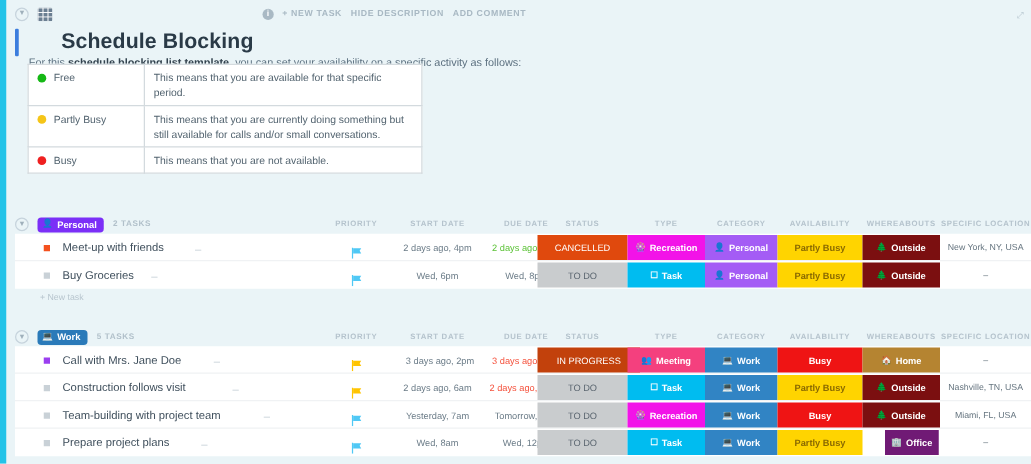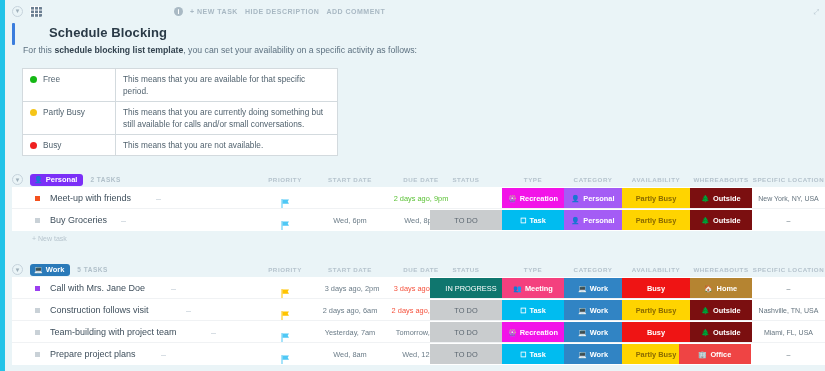--- a/index.html
+++ b/index.html
@@ -30,21 +30,21 @@
   }
   .list-icon {
     width: 12px; height: 11px; background: #6b7f92; border-radius: 1.5px;
     position: relative; flex: 0 0 auto;
     background-image:
       linear-gradient(to right, #fff 1px, transparent 1px),
       linear-gradient(to bottom, #fff 1px, transparent 1px);
     background-size: 4px 3.6px;
   }
   .page-title {
-    font-size: 13px; font-weight: bold; color: #2a3a47; letter-spacing: .1px; margin-top: 43px;
+    font-size: 17px; font-weight: bold; color: #2a3a47; letter-spacing: .1px; margin-top: 43px;
   }
   .info-dot {
     width: 9px; height: 9px; border-radius: 50%; background: #a9b9c4;
     color: #fff; font-size: 7px; line-height: 9px; text-align: center;
     font-weight: bold; flex: 0 0 auto;
   }
   .topbar-action {
     font-size: 7px; color: #a8b8c3; letter-spacing: .5px; font-weight: bold;
     white-space: nowrap;
   }
@@ -62,21 +62,21 @@
   }
   .desc-text {
     position: absolute; left: 11px; top: 3px; font-size: 8.7px; color: #5d7180; margin-top: 19px;
   }
   .desc-text b { color: #33434f; }
 
   
   .legend {
     position: absolute; left: 10px; top: 28px;
     border-collapse: collapse; background: #fff;
-    table-layout: fixed; width: 315px; margin-top: 17px;
+    table-layout: fixed; width: 315px;
   }
   .legend td {
     border: 1px solid #d3dade; padding: 4px 7px;
     font-size: 8.3px; color: #52636f; vertical-align: top; line-height: 1.45;
   }
   .legend td.c1 { width: 93px; }
   .legend td.c2 { width: 222px; }
   .dot { display: inline-block; width: 7px; height: 7px; border-radius: 50%;
          margin-right: 6px; vertical-align: -1px; }
 
@@ -197,21 +197,25 @@
         </div>
         <div class="rows" style="top:15px">
           <div class="row">
             <span class="bullet" style="background:#f4511e"></span>
             <span class="task-name">Meet-up with friends</span>
             <span class="task-dash" style="left:144px">–</span>
             <span class="flag" style="left:269px"><svg width="9" height="9" viewBox="0 0 9 9">
                 <rect x="0.5" y="0" width="1" height="9" fill="#4fc8f5"></rect>
                 <path d="M1.5 0.5 L8 0.5 L6.7 2.6 L8 4.7 L1.5 4.7 Z" fill="#4fc8f5"></path>
               </svg></span>
+            <span class="cell date" style="left:301px;width:74px">2 days ago, 4pm</span>
             <span class="cell date green" style="left:373px;width:72px">2 days ago, 9pm</span>
+            <span class="badge plain" style="left:418px;width:72px;background:#e0490d;color:#ffffff">
+              <span>CANCELLED</span>
+            </span>
             <span class="badge" style="left:490px;width:62px;background:#f213e8;color:#ffffff">
               <span class="emo">🎡</span>
               <span>Recreation</span>
             </span>
             <span class="badge" style="left:552px;width:58px;background:#a45cf5;color:#ffffff">
               <span class="emo">👤</span>
               <span>Personal</span>
             </span>
             <span class="badge" style="left:610px;width:68px;background:#ffd400;color:#8a6a00">
               <span>Partly Busy</span>
@@ -277,21 +281,21 @@
           <div class="row">
             <span class="bullet" style="background:#9b3ff0"></span>
             <span class="task-name">Call with Mrs. Jane Doe</span>
             <span class="task-dash" style="left:159px">–</span>
             <span class="flag" style="left:269px"><svg width="9" height="9" viewBox="0 0 9 9">
                 <rect x="0.5" y="0" width="1" height="9" fill="#ffc400"></rect>
                 <path d="M1.5 0.5 L8 0.5 L6.7 2.6 L8 4.7 L1.5 4.7 Z" fill="#ffc400"></path>
               </svg></span>
             <span class="cell date" style="left:303px;width:74px">3 days ago, 2pm</span>
             <span class="cell date red" style="left:373px;width:72px">3 days ago, 3pm</span>
-            <span class="badge plain" style="left:418px;width:82px;background:#0f766e;color:#ffffff">
+            <span class="badge plain" style="left:418px;width:82px;background:#c2410c;color:#ffffff">
               <span>IN PROGRESS</span>
             </span>
             <span class="badge" style="left:490px;width:62px;background:#f4407e;color:#ffffff">
               <span class="emo">👥</span>
               <span>Meeting</span>
             </span>
             <span class="badge" style="left:552px;width:58px;background:#3184c4;color:#ffffff">
               <span class="emo">💻</span>
               <span>Work</span>
             </span>
@@ -381,21 +385,21 @@
               <span class="emo">☐</span>
               <span>Task</span>
             </span>
             <span class="badge" style="left:552px;width:58px;background:#3184c4;color:#ffffff">
               <span class="emo">💻</span>
               <span>Work</span>
             </span>
             <span class="badge" style="left:610px;width:68px;background:#ffd400;color:#8a6a00">
               <span>Partly Busy</span>
             </span>
-            <span class="badge" style="left:667px;width:72px;background:#ef4444;color:#ffffff">
+            <span class="badge" style="left:696px;width:43px;background:#701a75;color:#ffffff">
               <span class="emo">🏢</span>
               <span>Office</span>
             </span>
             <span class="cell loc" style="left:740px;width:73px">–</span>
           </div>
         </div>
       </div>
     </div>
 </div>
 

